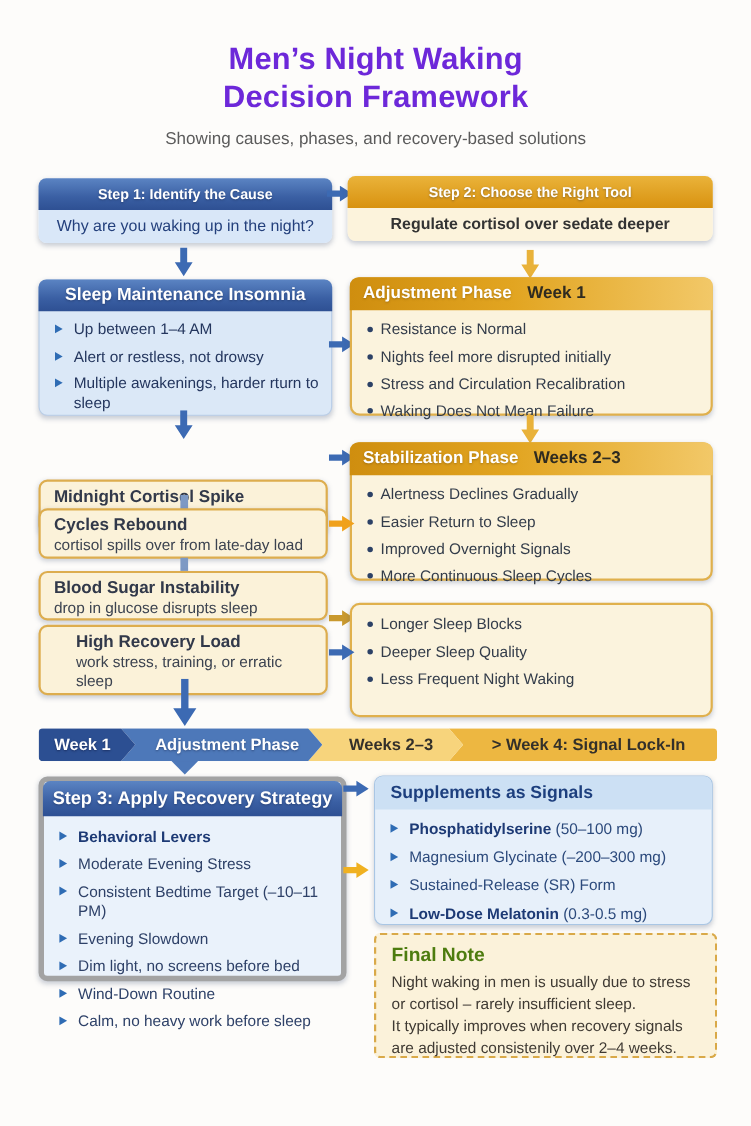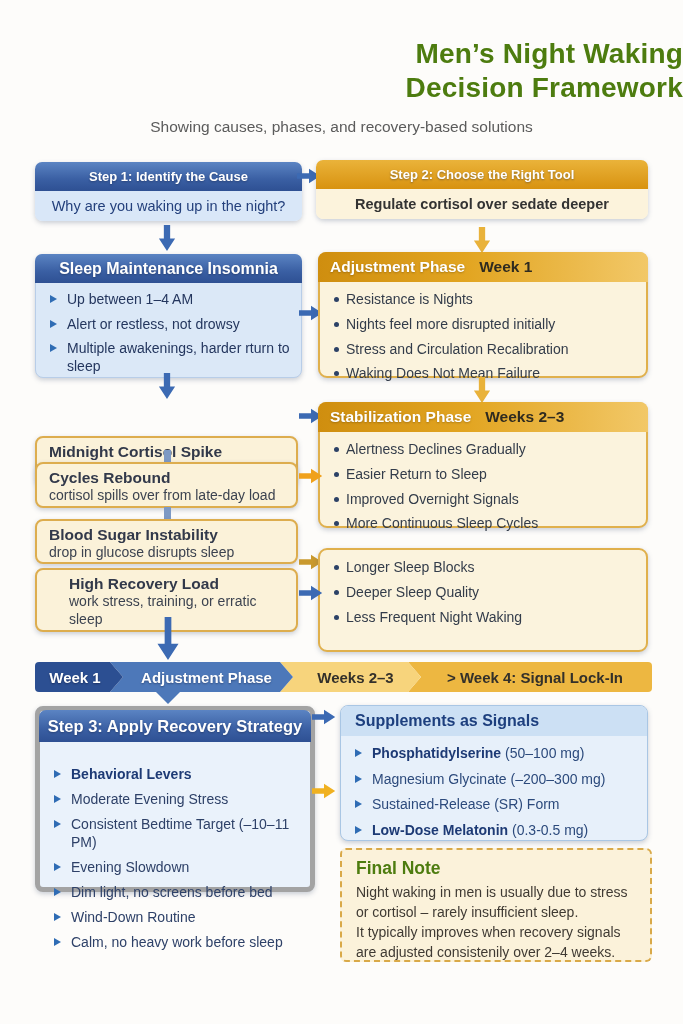--- a/index.html
+++ b/index.html
@@ -6,22 +6,22 @@
   body{
     font-family:"Liberation Sans","DejaVu Sans",sans-serif;
     background:#e9e7e2;
   }
   .canvas{
     position:relative;width:683px;height:1024px;margin:0 auto;
     background:#fdfcfa;overflow:hidden;
   }
   
   .title{
-    position:absolute;left:0;width:683px;text-align:right;
-    color:#4d7c0f;font-weight:bold;font-size:28px;letter-spacing:.2px;
+    position:absolute;left:0;width:683px;text-align:center;
+    color:#6d28d9;font-weight:bold;font-size:28px;letter-spacing:.2px;
   }
   .title.l1{top:38px;}
   .title.l2{top:72px;}
   .subtitle{
     position:absolute;top:118px;left:0;width:683px;text-align:center;
     color:#5b5b5b;font-size:15.5px;
   }
   
   .box{position:absolute;border-radius:8px;box-shadow:0 2px 5px rgba(70,85,120,.28);}
   .hdr{
@@ -170,21 +170,21 @@
   <svg class="arr" style="left:299px;top:303px;" width="24" height="20" viewBox="0 0 30 20">
     <path d="M0 6.5 H15 V1 L29 10 L15 19 V13.5 H0 Z" fill="#3c6ab3"></path>
   </svg>
 
   <div class="box phase" style="left:318px;top:252px;width:330px;height:126px;">
     <div class="phdr">
       <span class="ptitle">Adjustment Phase</span>
       <span class="pwhen">Week 1</span>
     </div>
     <ul class="dlist">
-      <li><span class="dot"></span><span>Resistance is Nights</span></li>
+      <li><span class="dot"></span><span>Resistance is Normal</span></li>
       <li><span class="dot"></span><span>Nights feel more disrupted initially</span></li>
       <li><span class="dot"></span><span>Stress and Circulation Recalibration</span></li>
       <li><span class="dot"></span><span>Waking Does Not Mean Failure</span></li>
     </ul>
   </div>
 
   <svg class="arr" style="left:156px;top:373px;" width="22" height="27" viewBox="0 0 20 30">
     <path d="M6.5 0 V15 H1 L10 29 L19 15 H13.5 V0 Z" fill="#3c6ab3"></path>
   </svg>
   <svg class="arr" style="left:471px;top:377px;" width="22" height="27" viewBox="0 0 20 30">
@@ -259,21 +259,21 @@
   <div class="ribbon">
     <div class="seg seg1">Week 1</div>
     <div class="seg seg2">Adjustment Phase</div>
     <div class="seg seg3">Weeks 2–3</div>
     <div class="seg seg4">&gt; Week 4:  Signal Lock-In</div>
   </div>
   <div class="ribbon-tail"></div>
 
   <div class="box step3" style="left:35px;top:706px;width:280px;height:186px;box-sizing:border-box;">
     <div class="hdr blue">Step 3: Apply Recovery Strategy</div>
-    <ul class="blist" style="margin-top:24px;">
+    <ul class="blist" style="margin-top:10px;">
       <li class="strong"><span class="tri"></span><span>Behavioral Levers</span></li>
       <li><span class="tri"></span><span>Moderate Evening Stress</span></li>
       <li><span class="tri"></span><span>Consistent Bedtime Target (–10–11 PM)</span></li>
       <li><span class="tri"></span><span>Evening Slowdown</span></li>
       <li><span class="tri"></span><span>Dim light, no screens before bed</span></li>
       <li><span class="tri"></span><span>Wind-Down Routine</span></li>
       <li><span class="tri"></span><span>Calm, no heavy work  before sleep</span></li>
     </ul>
   </div>
 

